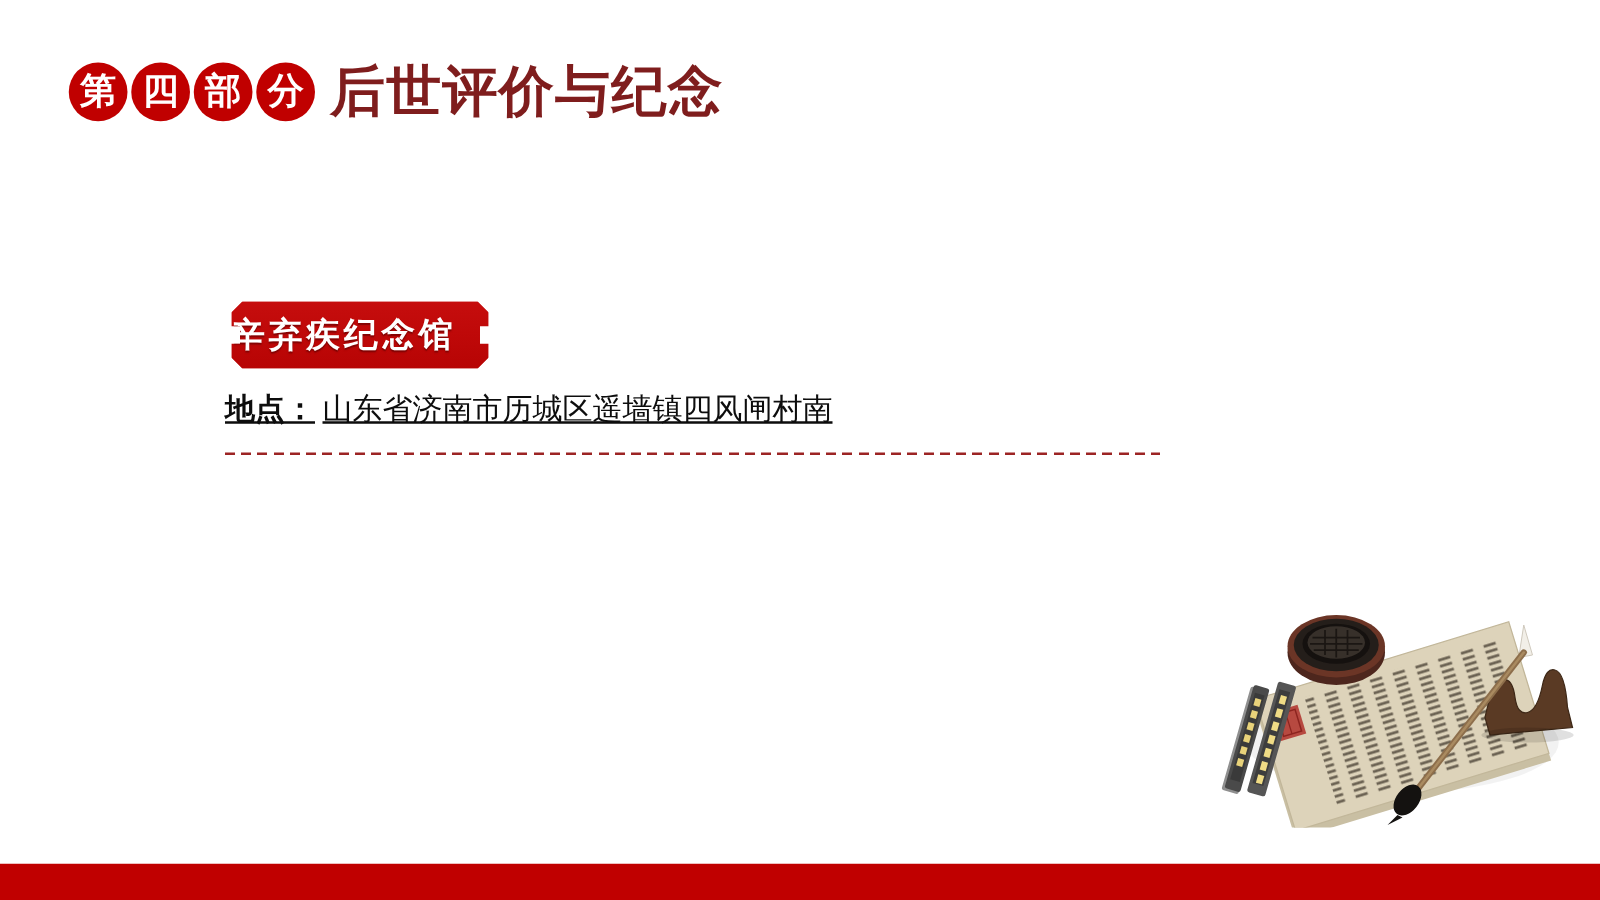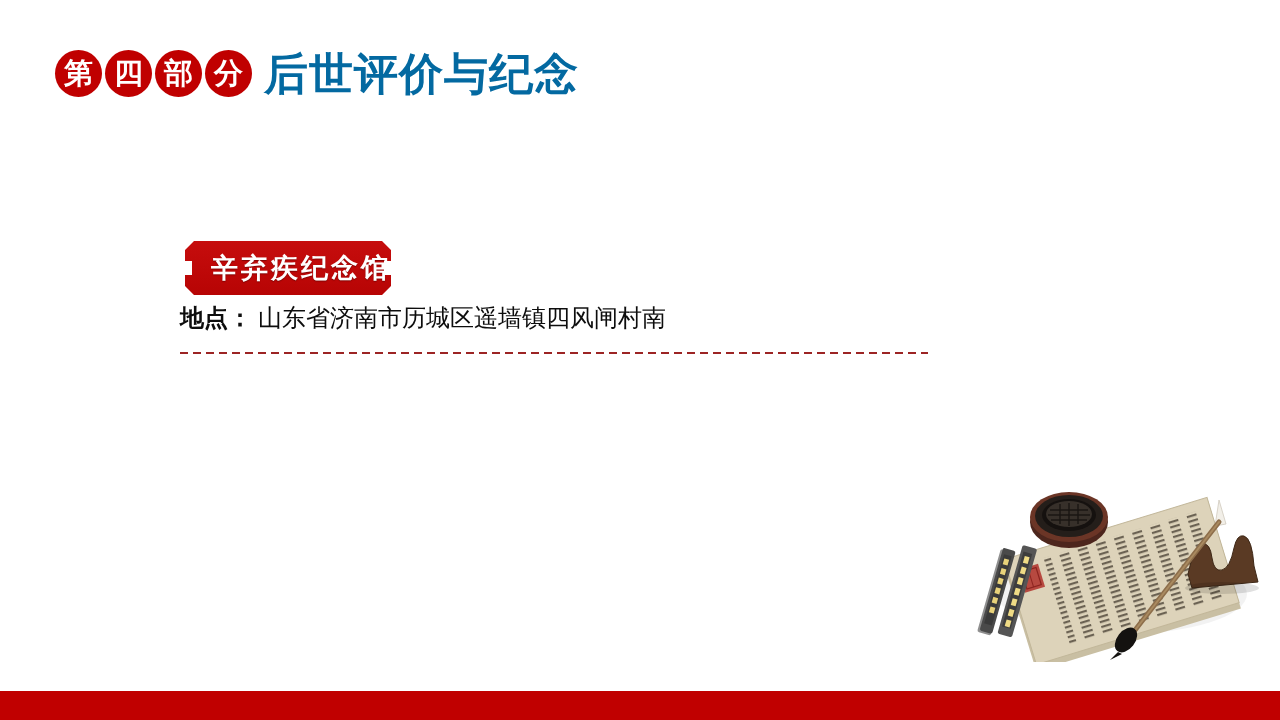--- a/index.html
+++ b/index.html
@@ -26,21 +26,21 @@
     background: #c00000;
     color: #ffffff;
     font-family: "Liberation Sans", "DejaVu Sans", sans-serif;
     font-weight: bold;
     font-size: 29px;
     display: flex; align-items: center; justify-content: center;
     line-height: 1;
   }
   .page-title {
     margin-left: 12px;
-    color: #0369a1;
+    color: #7f1d1d;
     font-family: "Liberation Sans", "DejaVu Sans", sans-serif;
     font-weight: bold;
     font-size: 44px;
     letter-spacing: 1px;
     white-space: nowrap;
     line-height: 1;
   }
 
   
   .banner {
@@ -49,37 +49,38 @@
     width: 206px; height: 54px;
     background: linear-gradient(180deg, #c60d0d 0%, #b70404 100%);
     clip-path: polygon(
       9px 0, 197px 0, 206px 9px,
       206px 20px, 199px 20px, 199px 34px, 206px 34px,
       206px 45px, 197px 54px,
       9px 54px, 0 45px,
       0 34px, 7px 34px, 7px 20px, 0 20px,
       0 9px
     );
-    display: flex; align-items: center; justify-content: flex-end;
+    display: flex; align-items: center; justify-content: flex-start;
   }
   .banner-text {
     color: #ffffff;
     font-weight: bold;
     font-size: 27px;
     letter-spacing: 3px;
     line-height: 1;
     text-shadow: 0 1px 1px rgba(90,0,0,.6);
   }
 
   
   .content {
     position: absolute;
-    left: 180px; top: 294px;
+    left: 180px; top: 304px;
     width: 785px;
     color: #0d0d0d;
+    text-decoration: underline;
   }
   .info-line {
     font-size: 24px;
     line-height: 49px;
     white-space: nowrap;
   }
   .info-label { font-weight: bold; margin-right: 6px; }
   .divider {
     margin-top: 9px;
     width: 748px; height: 2px;

